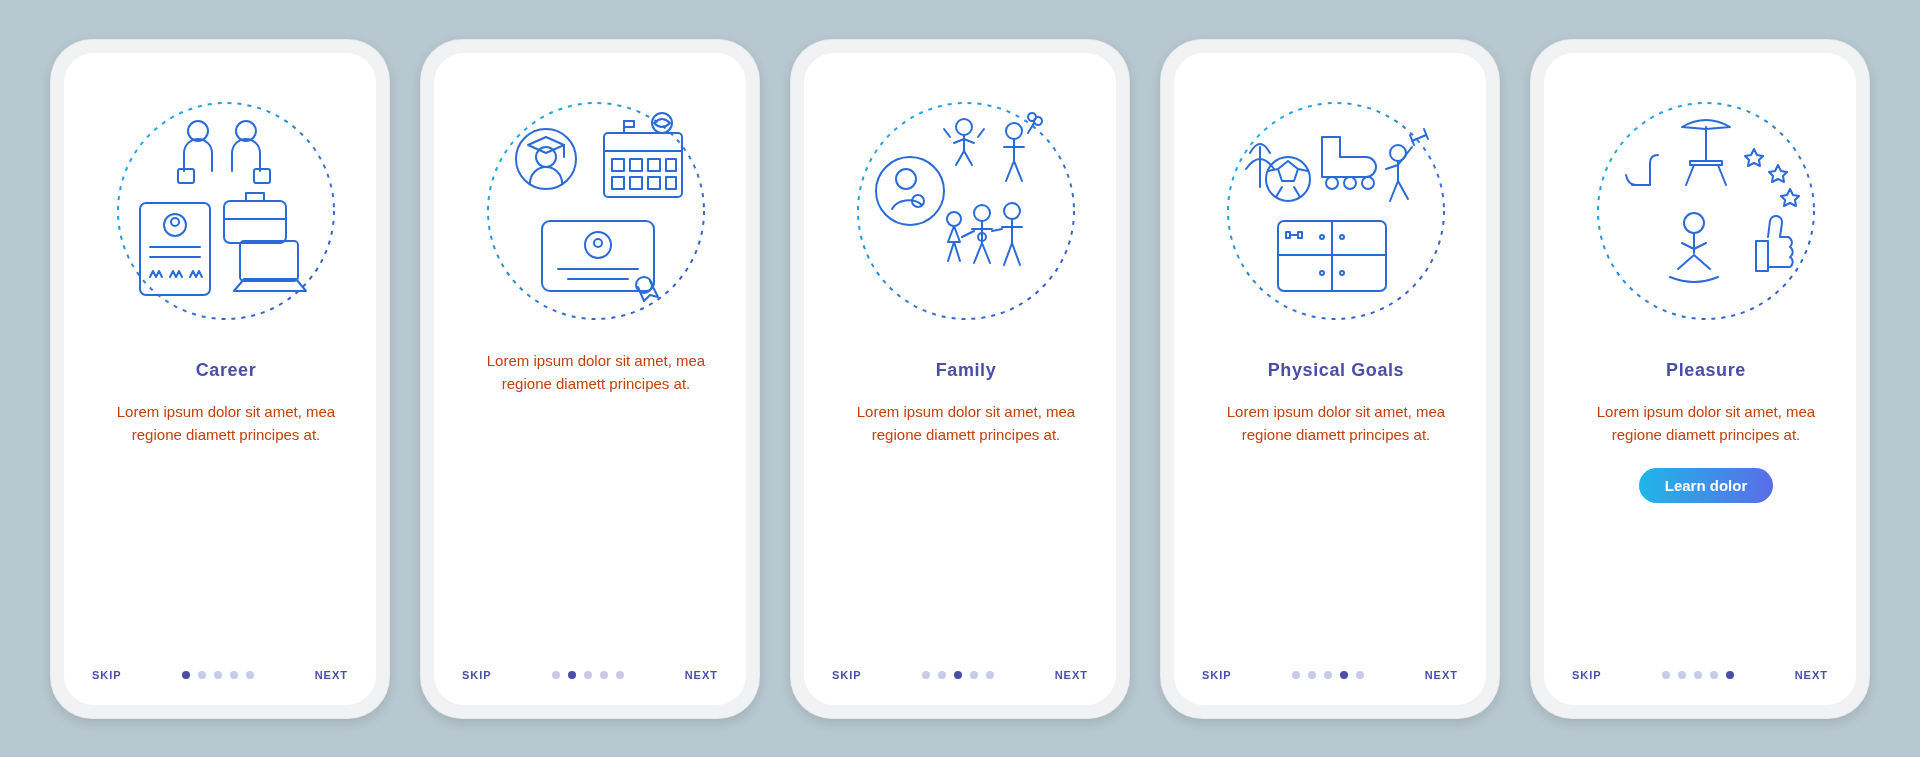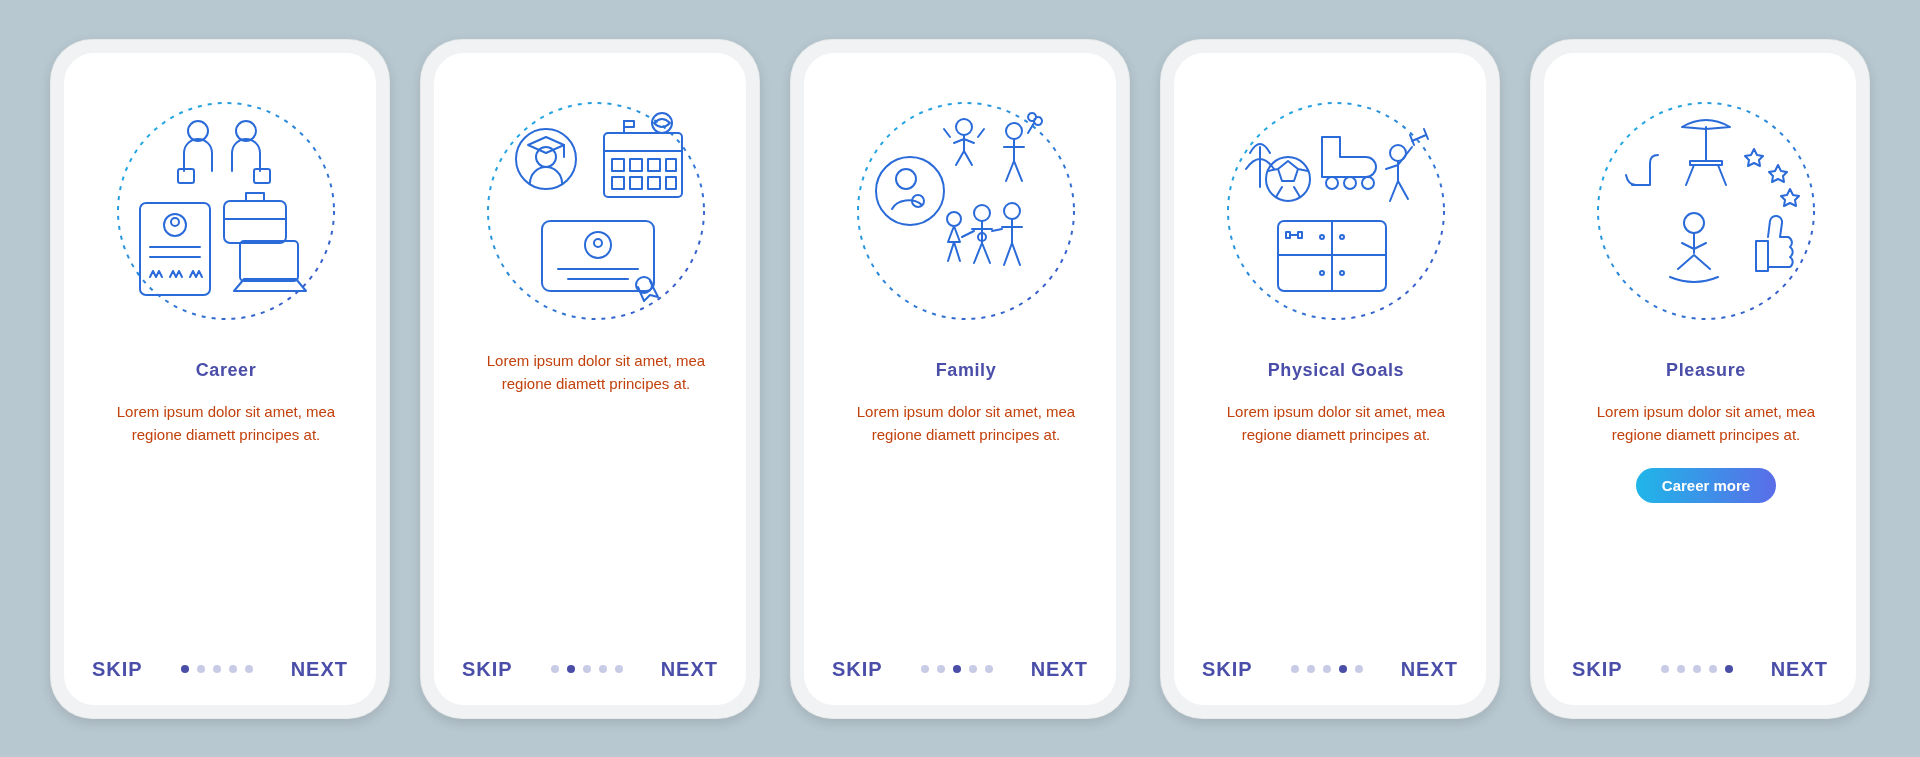--- a/index.html
+++ b/index.html
@@ -66,21 +66,21 @@
     bottom: 24px;
     left: 0; right: 0;
     display: flex;
     align-items: center;
     justify-content: space-between;
     padding: 0 28px;
   }
   .skip, .next {
     color: #4a4ea8;
     font-weight: 700;
-    font-size: 20px;
+    font-size: 11px;
     letter-spacing: 1px;
     cursor: pointer;
   }
   .dots {
     display: flex;
     gap: 8px;
   }
   .dot {
     width: 8px; height: 8px;
     border-radius: 50%;
@@ -345,21 +345,21 @@
         </g>
 
         <path class="svg-stroke" d="M170 150 h12 v30 h-12 z M182 176 h22 a6 6 0 0 0 0 -10 a6 6 0 0 0 0 -10 a6 6 0 0 0 -2 -10 l-8 0 l2 -14 a6 6 0 0 0 -12 -2 l-2 16"></path>
 
         <circle cx="108" cy="132" r="10" class="svg-stroke"></circle>
         <path class="svg-stroke" d="M108 142 v20 M96 152 l12 6 l12 -6 M84 186 q24 10 48 0 M92 178 l16 -14 l16 14"></path>
       </svg>
     </div>
     <div class="title">Pleasure</div>
     <div class="desc">Lorem ipsum dolor sit amet, mea regione diamett principes at.</div>
-    <button class="learn-more">Career more</button>
+    <button class="learn-more">Learn dolor</button>
     <div class="footer">
       <span class="skip">SKIP</span>
       <div class="dots">
         <span class="dot"></span>
         <span class="dot"></span>
         <span class="dot"></span>
         <span class="dot"></span>
         <span class="dot active"></span>
       </div>
       <span class="next">NEXT</span>

